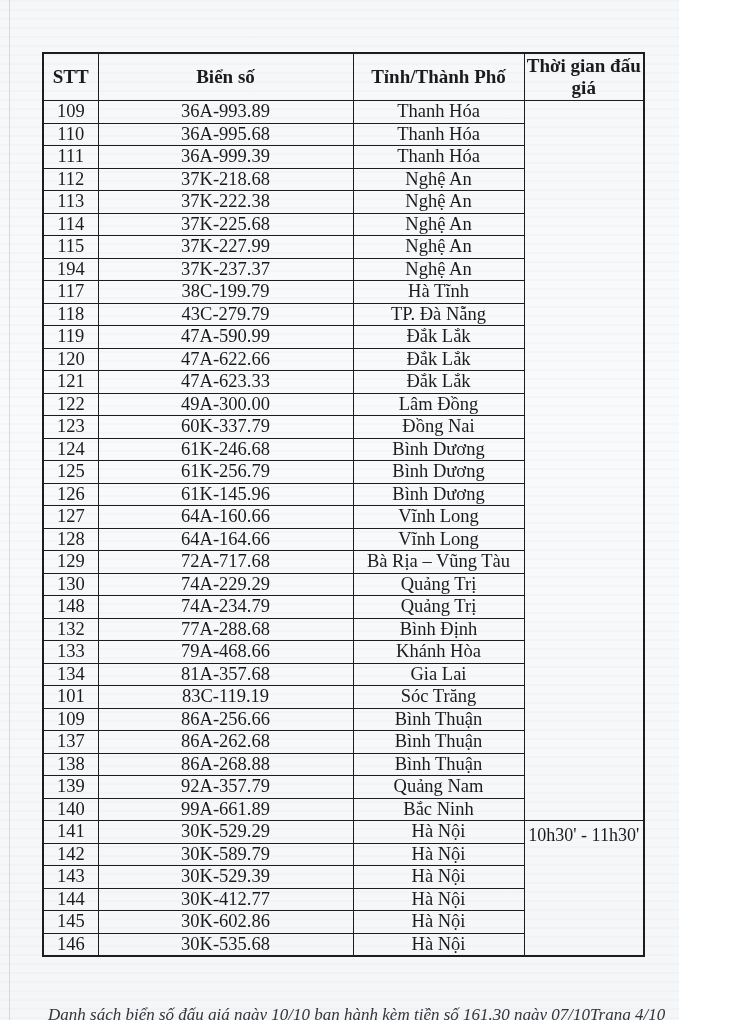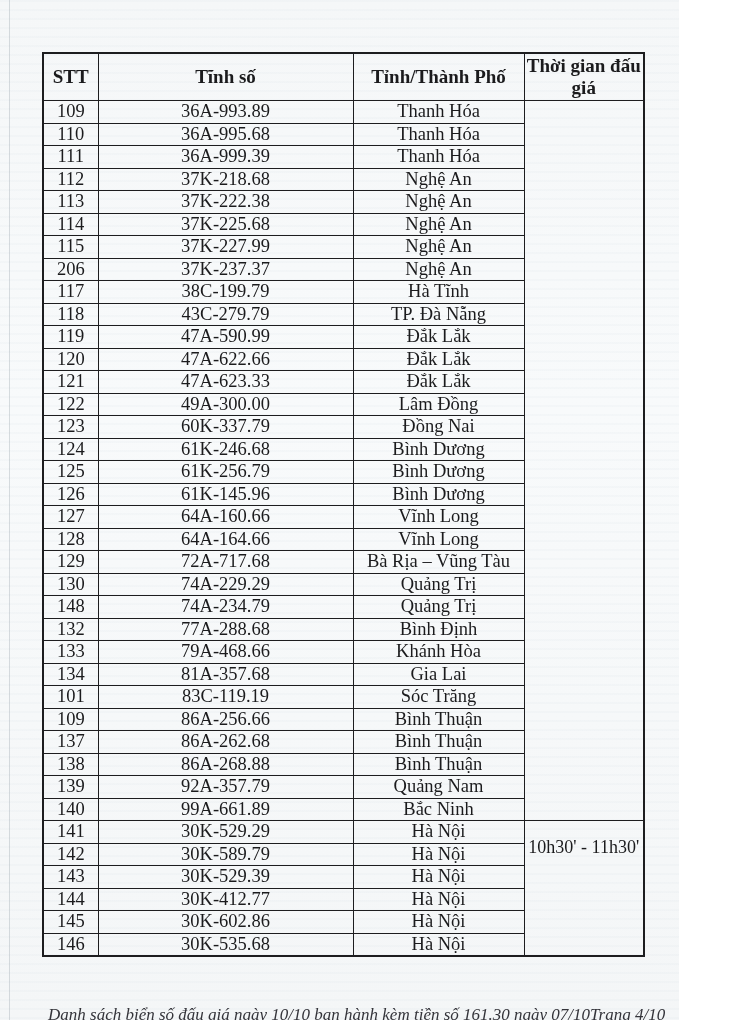--- a/index.html
+++ b/index.html
@@ -42,21 +42,21 @@
   .plate-table td{
     height:21.5px;
     font-size:18.5px;line-height:21px;
   }
   col.w-stt{width:55px}
   col.w-plate{width:255px}
   col.w-province{width:171px}
   col.w-time{width:120px}
   td.c-time{
     vertical-align:top;
-    padding-top:16px;
+    padding-top:4px;
     font-size:18px;
     margin-left:28px;
   }
 
   .footer-line{
     position:absolute;left:48px;top:1005px;width:612px;
     display:flex;justify-content:space-between;
     font-style:italic;font-size:17px;color:#34343a;
     white-space:nowrap;
   }
@@ -96,21 +96,21 @@
   <table class="plate-table">
     <colgroup>
       <col class="w-stt">
         <col class="w-plate">
         <col class="w-province">
         <col class="w-time">
     </colgroup>
     <thead>
       <tr>
         <th>STT</th>
-        <th>Tĩnh số</th>
+        <th>Biển số</th>
         <th>Tỉnh/Thành Phố</th>
         <th>Thời gian đấu giá</th>
       </tr>
     </thead>
     <tbody>
         <tr>
           <td>109</td>
           <td>36A-993.89</td>
           <td>Thanh Hóa</td>
           <td rowspan="32" class="c-time"></td>
@@ -139,21 +139,21 @@
           <td>114</td>
           <td>37K-225.68</td>
           <td>Nghệ An</td>
         </tr>
         <tr>
           <td>115</td>
           <td>37K-227.99</td>
           <td>Nghệ An</td>
         </tr>
         <tr>
-          <td>206</td>
+          <td>194</td>
           <td>37K-237.37</td>
           <td>Nghệ An</td>
         </tr>
         <tr>
           <td>117</td>
           <td>38C-199.79</td>
           <td>Hà Tĩnh</td>
         </tr>
         <tr>
           <td>118</td>

